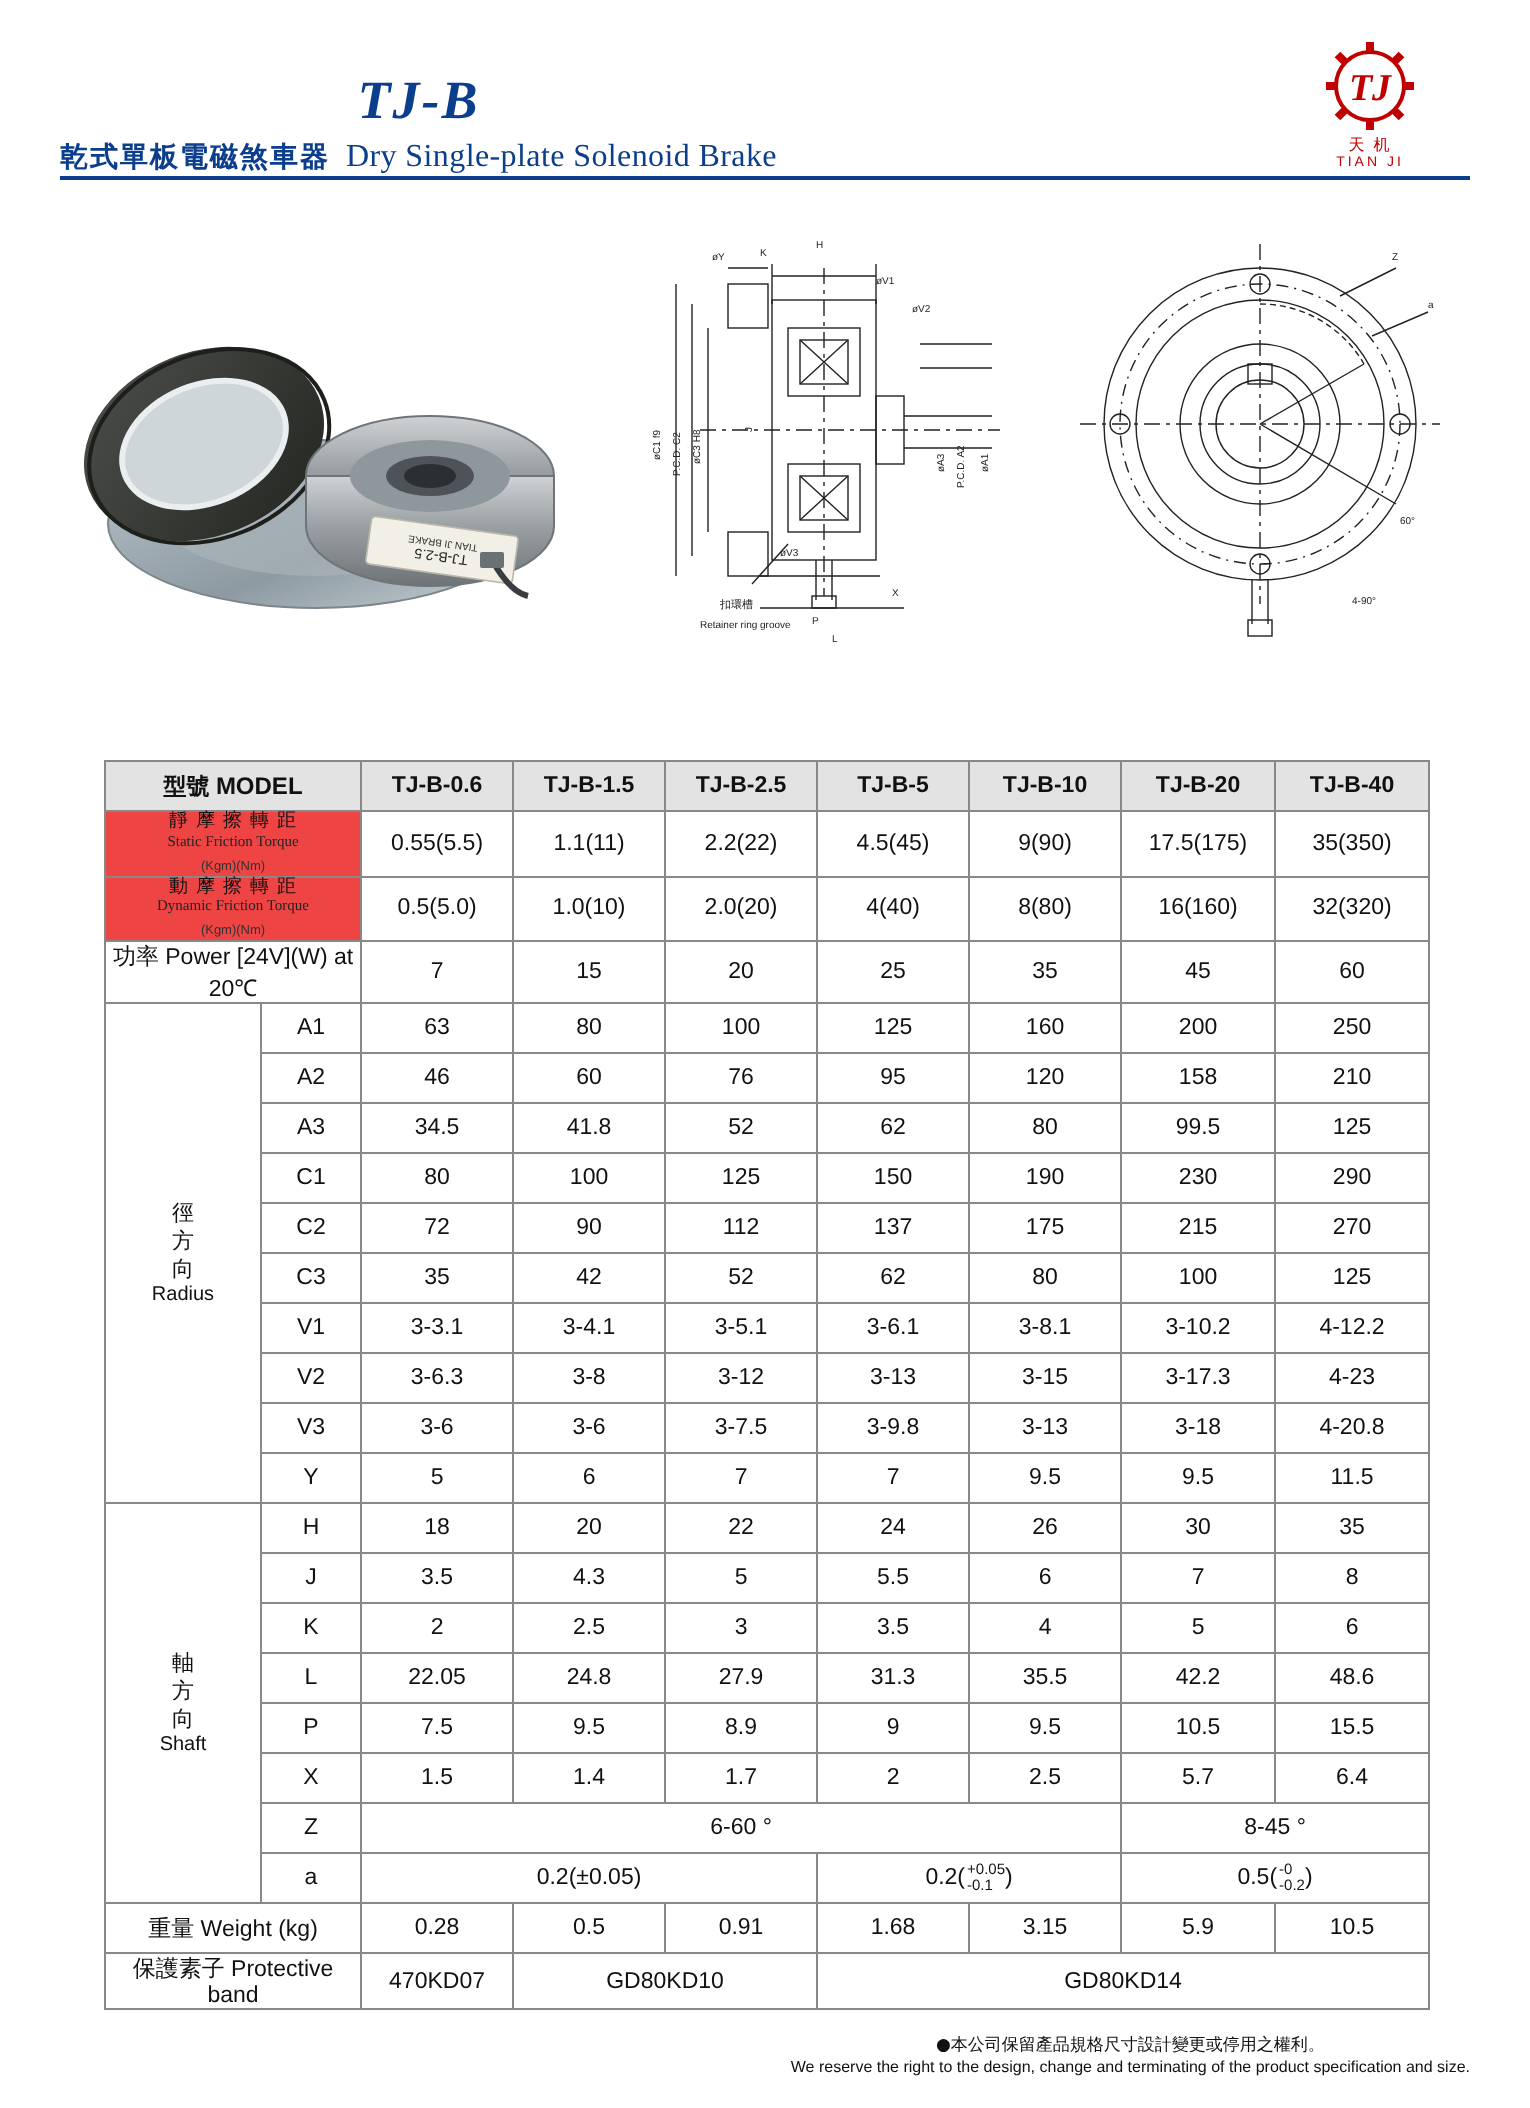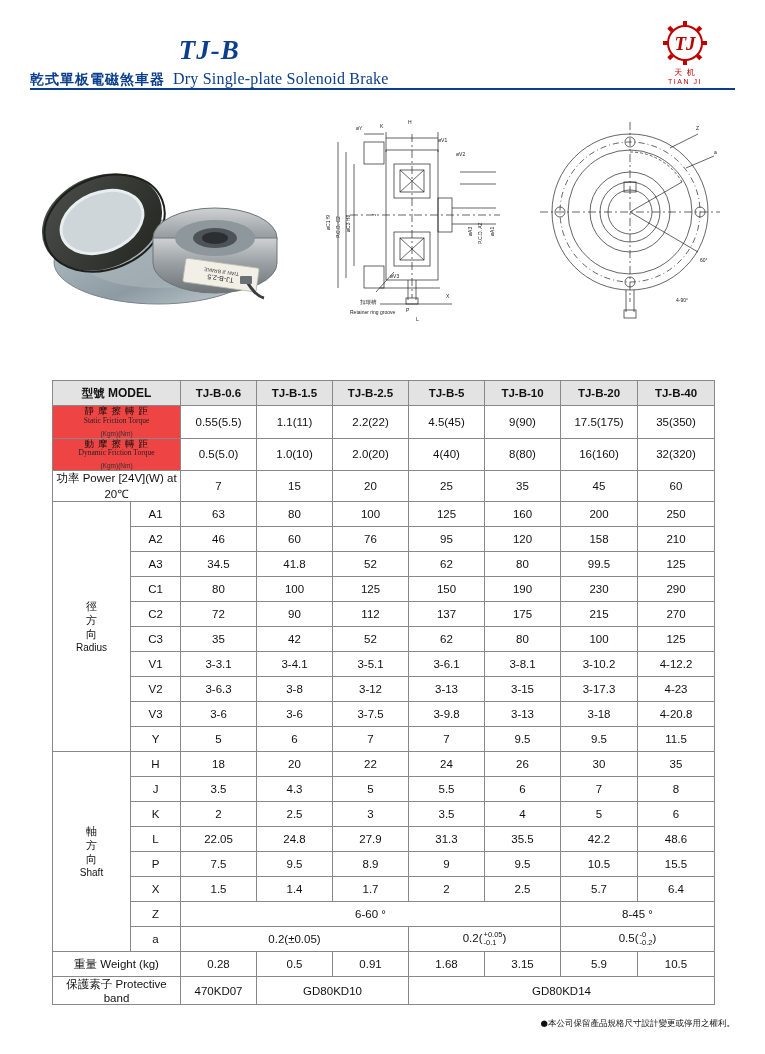--- a/index.html
+++ b/index.html
@@ -725,14 +725,15 @@
     <td colspan="2">GD80KD10</td>
     <td colspan="4">GD80KD14</td>
   </tr>
 </tbody>
     </table>
 </div>
 
 <div class="footer">
   <div class="footnote">
     <div class="cn">●本公司保留產品規格尺寸設計變更或停用之權利。</div>
+    <div class="en">We reserve the right to the design, change and terminating of the product specification and size.</div>
   </div>
 </div>
 
 </body></html>

